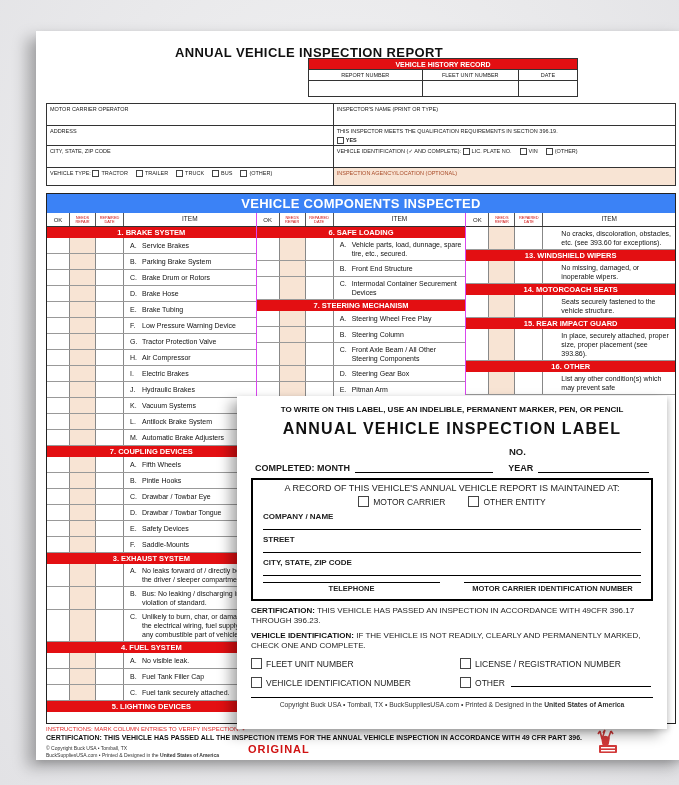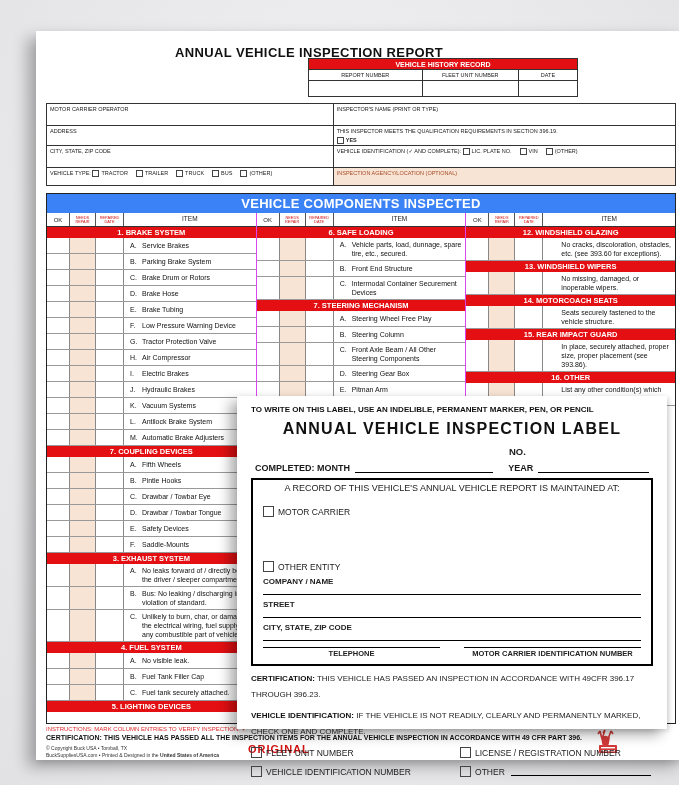--- a/index.html
+++ b/index.html
@@ -66,37 +66,37 @@
   .c-inner{display:flex;align-items:flex-start;gap:2px;padding:2px 2px 2px 6px;
     font-size:7px;line-height:9px;color:#111;}
   .c-letter{flex:0 0 10px;}
   
   .instructions{position:absolute;left:10px;top:694px;font-size:6px;color:#e02a2a;white-space:nowrap;}
   .certification{position:absolute;left:10px;top:703px;font-size:7px;font-weight:bold;color:#111;white-space:nowrap;}
   .copyrt{position:absolute;left:10px;top:714px;font-size:5px;line-height:6.5px;color:#333;}
   .original{position:absolute;left:212px;top:712px;font-size:11px;font-weight:bold;color:#d01313;letter-spacing:1px;}
   .stamp{position:absolute;right:62px;top:694px;width:34px;height:34px;}
   
-  .lbl-ins{margin:9px 14px 0;font-size:8px;font-weight:bold;line-height:10px;color:#111;}
+  .lbl-ins{margin:9px 14px 0;text-align:center;font-size:8px;font-weight:bold;line-height:10px;color:#111;}
   .lbl-title{margin-top:5px;text-align:center;font-size:16px;font-weight:bold;letter-spacing:1.2px;color:#111;}
   .lbl-no{margin:8px 0 0 272px;font-size:9.5px;font-weight:bold;}
   .lbl-completed{display:flex;align-items:flex-end;margin:6px 18px 0;font-size:9px;font-weight:bold;gap:5px;}
   .uline{border-bottom:1px solid #000;height:9px;}
   .ul-month{flex:1.25;margin-right:10px;}
   .ul-year{flex:1;}
   .recbox{margin:5px 14px 0;border:2px solid #000;padding:3px 10px 6px;}
   .rb-head{text-align:center;font-size:9px;color:#222;}
-  .rb-cbs{display:flex;justify-content:center;gap:44px;margin-top:13px;font-size:8.5px;flex-direction:column;}
+  .rb-cbs{display:flex;justify-content:center;gap:23px;margin-top:3px;font-size:8.5px;}
   .lcb{display:inline-block;width:9px;height:9px;border:1px solid #444;vertical-align:-2px;margin-right:4px;flex:0 0 auto;}
   .lfield{border-bottom:1px solid #000;margin-top:5px;padding-bottom:8px;font-size:8px;font-weight:bold;color:#222;}
   .rb-bottom{display:flex;gap:24px;margin-top:5px;}
   .bfield{flex:1;}
   .bfield .bline{border-bottom:1px solid #000;height:1px;}
   .bflabel{text-align:center;font-size:7.5px;font-weight:bold;margin-top:1px;color:#222;}
-  .lbl-para{margin:5px 14px 0;font-size:8px;line-height:16px;color:#222;}
+  .lbl-para{margin:5px 14px 0;font-size:8px;line-height:10px;color:#222;}
   .lbl-para b{color:#111;}
   .vid-grid{display:grid;grid-template-columns:52% 48%;row-gap:8px;margin:7px 14px 0;font-size:8.5px;}
   .vid-item{display:flex;align-items:center;white-space:nowrap;}
   .other-line{flex:1;border-bottom:1px solid #000;height:8px;margin-left:6px;margin-right:2px;}
   .lbl-foot{margin:9px 14px 0;border-top:1px solid #000;padding-top:3px;text-align:center;
     font-size:6.8px;color:#333;}
 </style>
 </head>
 <body>
 
@@ -557,21 +557,20 @@
         </div>
       <div class="comp-col">
           <div class="comp-head">
             <div class="hcell hc-ok">OK</div>
             <div class="hcell hc-rep">NEEDS
 REPAIR</div>
             <div class="hcell hc-date">REPAIRED
 DATE</div>
             <div class="hcell hc-item">ITEM</div>
           </div>
-          <div class="sec-bar">12. WINDSHIELD GLAZING</div>
           <div class="crow">
             <div class="c-ok"></div>
             <div class="c-rep"></div>
             <div class="c-date"></div>
             <div class="c-item">
               <span class="c-inner">
                 <span class="c-letter"></span>
                 <span class="c-text">No cracks, discoloration, obstacles, etc. (see 393.60 for exceptions).</span>
               </span>
             </div>

